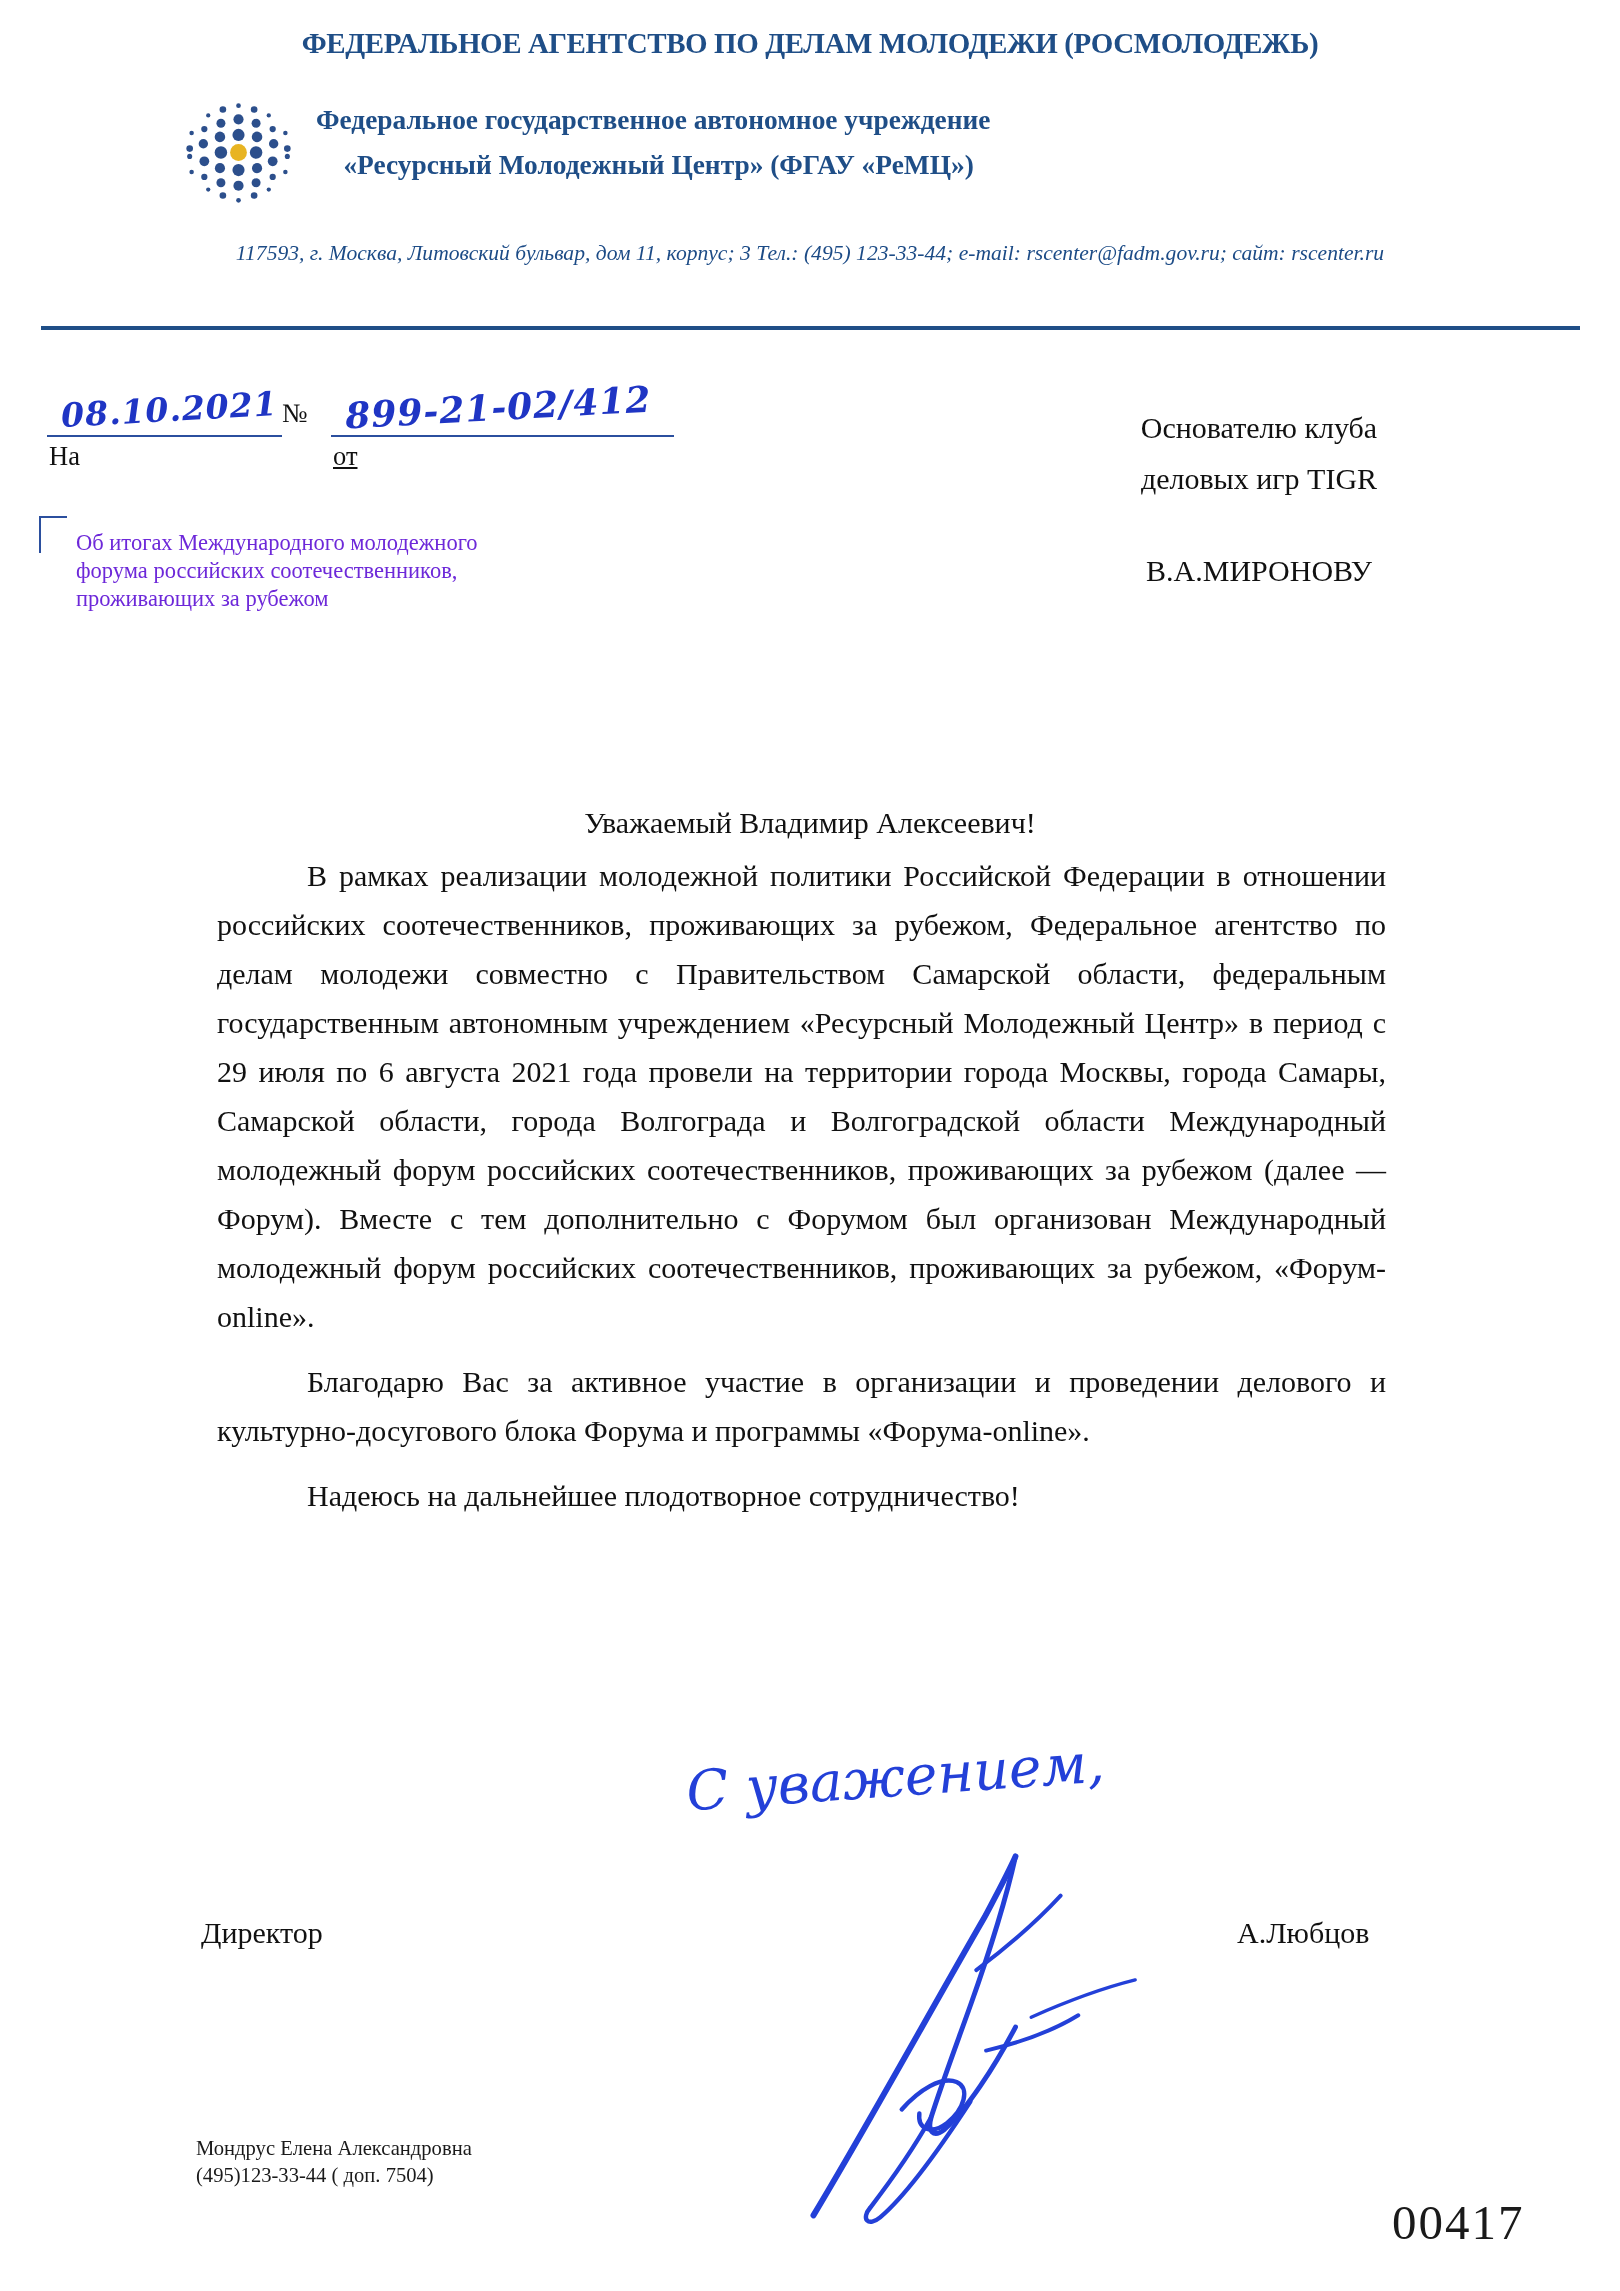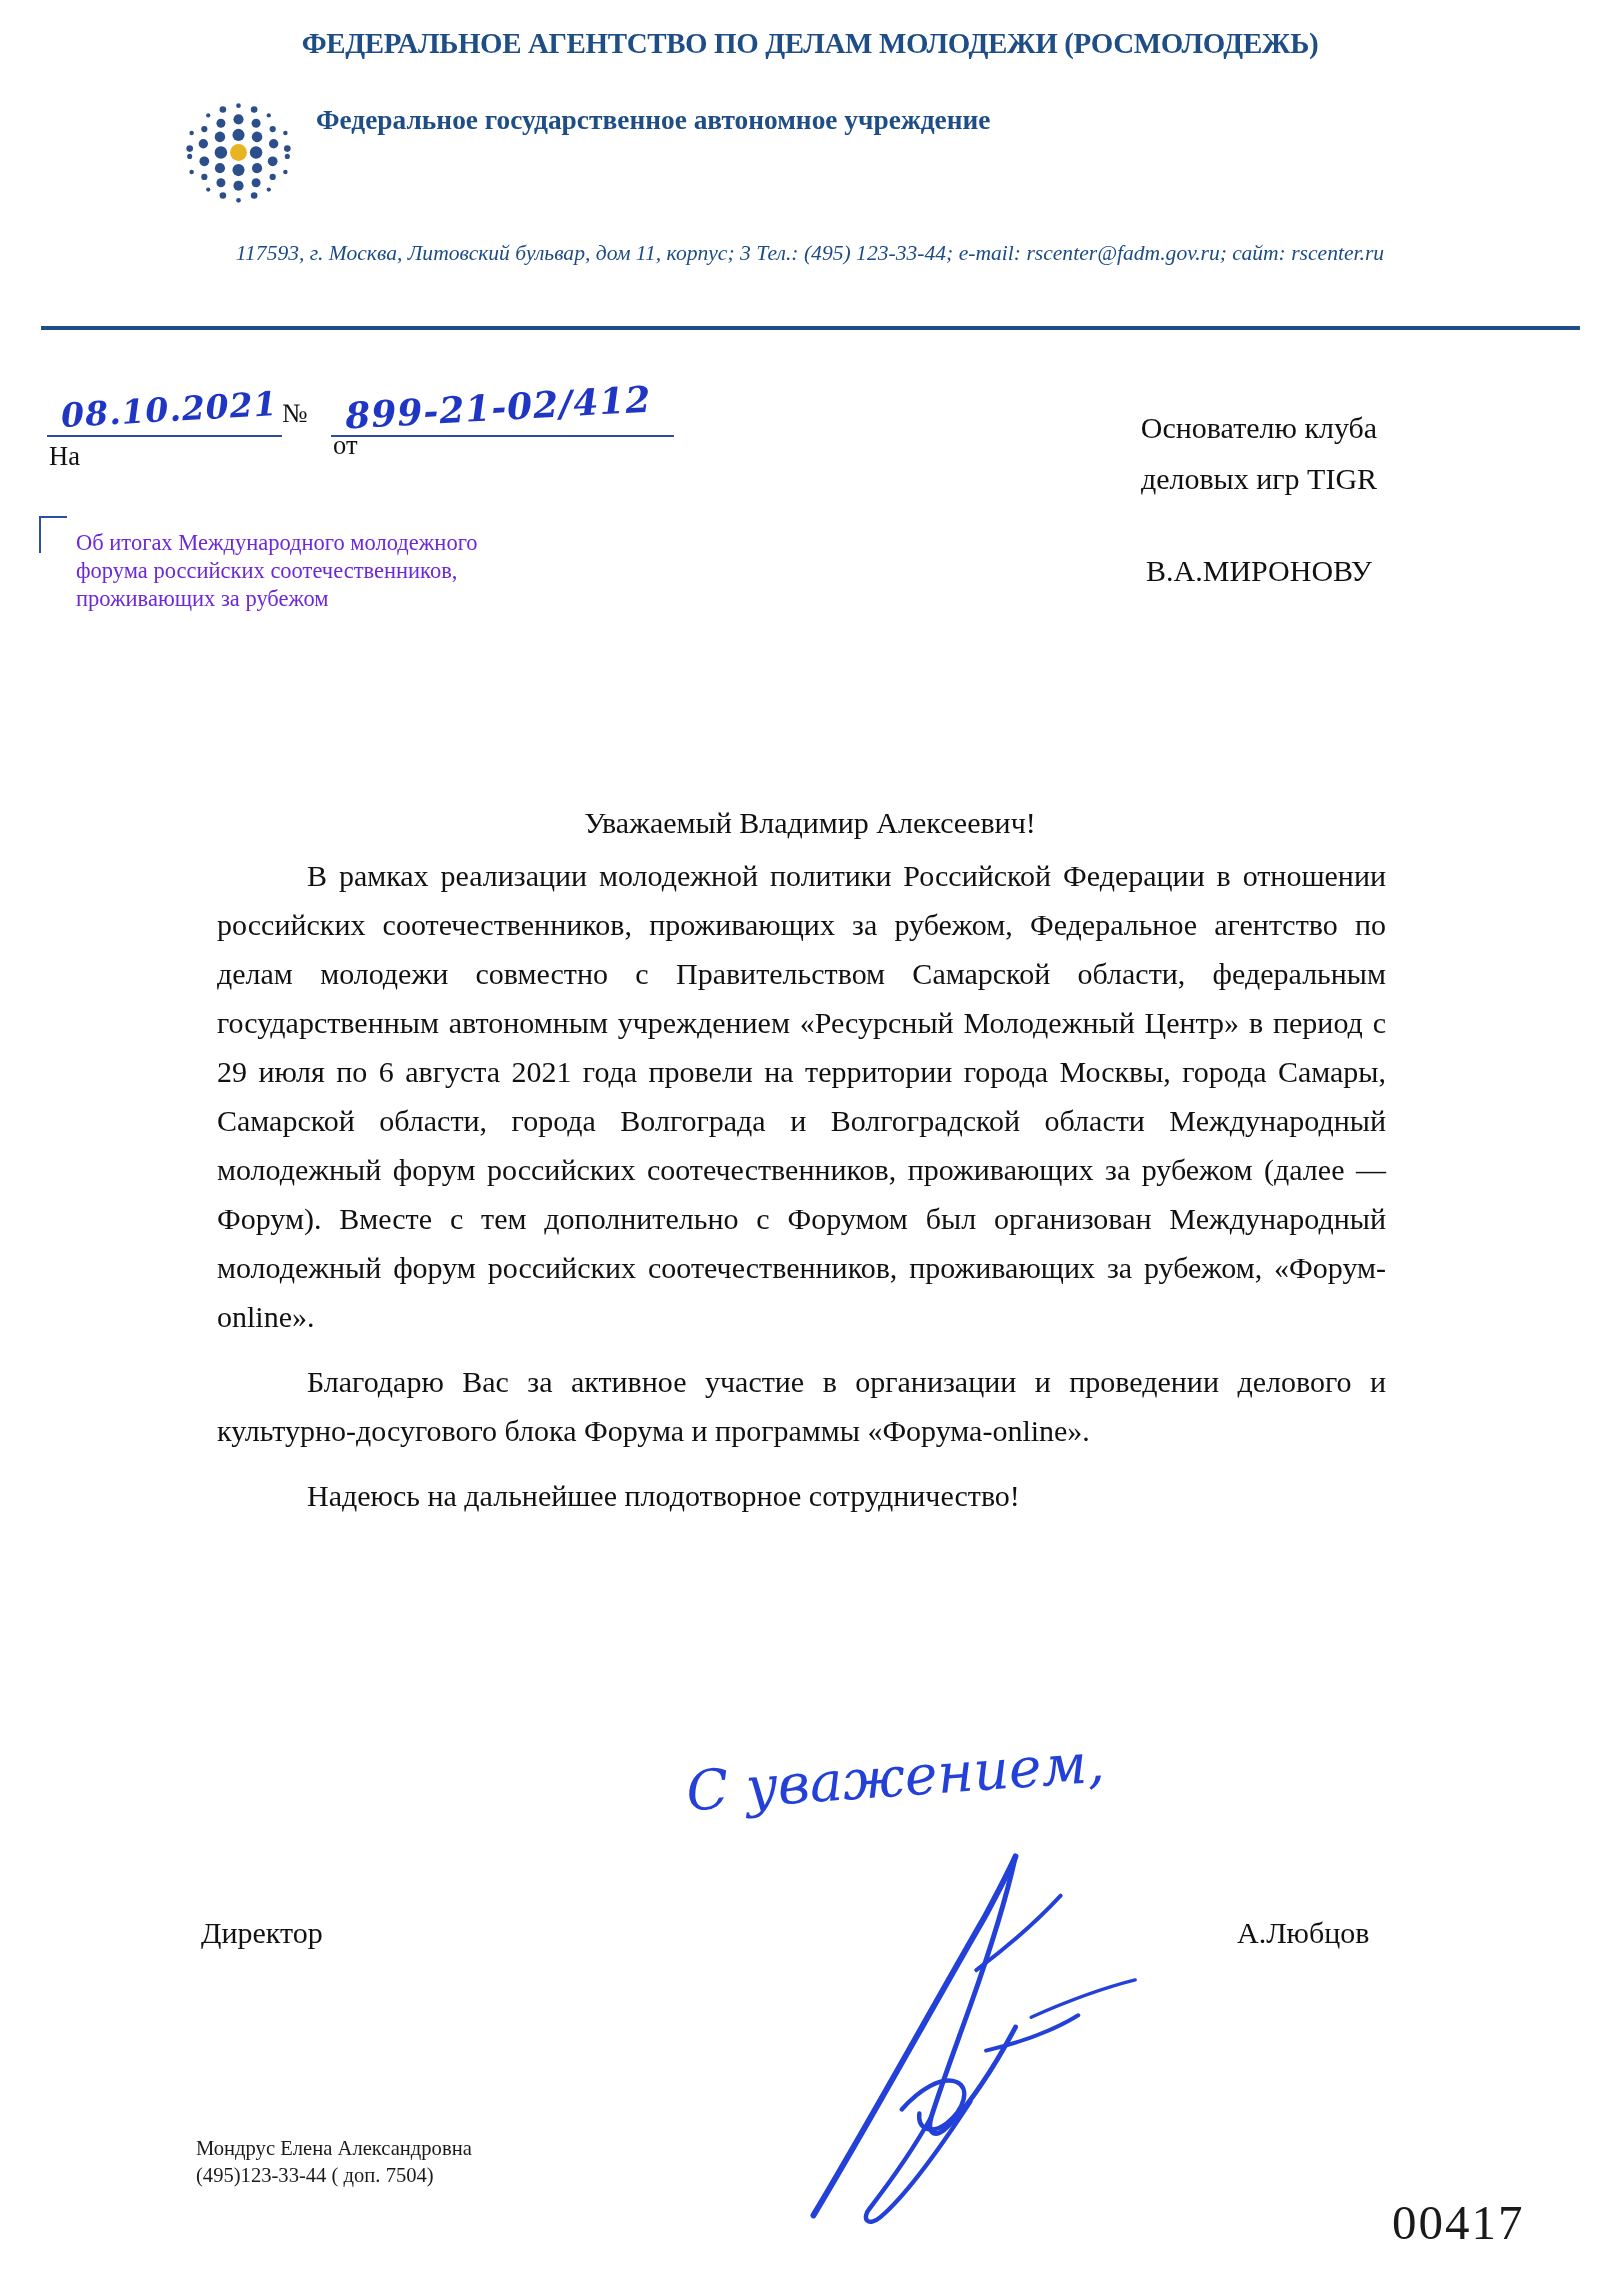--- a/index.html
+++ b/index.html
@@ -100,21 +100,21 @@
   #ref-num-hand  { left: 298px; top: -3.9px; font-size: 36px; }
   .ref-underline-left  { position:absolute; left:0px;   top:45px; width:235px; height:2px; background:#2b4f9e; }
   .ref-underline-right { position:absolute; left:284px; top:45px; width:343px; height:2px; background:#2b4f9e; }
   .ref-label {
     position: absolute;
     font-family: "Liberation Serif", serif;
     font-size: 26.5px;
     color: #111;
   }
   #ref-na { left: 2px;   top: 51px; }
-  #ref-ot { left: 286px; top: 40px; }
+  #ref-ot { left: 286px; top: 51px; text-decoration: underline; }
   #ref-no { left: 235px; top: 7.8px; font-size: 26.5px; }
 
   
   .subject-bracket {
     position: absolute;
     left: 39px; top: 516px;
     width: 25.5px; height: 35px;
     border-top: 2px solid #2b4f9e;
     border-left: 2px solid #2b4f9e;
   }
@@ -275,20 +275,21 @@
         <circle cx="48" cy="108" r="3.4"></circle>
         <circle cx="80" cy="108" r="3.4"></circle>
         <circle cx="64" cy="113" r="2.4"></circle>
       </g>
       <circle cx="64" cy="64" r="8.6" fill="#e8b422"></circle>
     </svg>
   </div>
 
   <div class="lh-org">
     <div class="line1">Федеральное государственное автономное учреждение</div>
+    <div class="line2">«Ресурсный Молодежный Центр» (ФГАУ «РеМЦ»)</div>
   </div>
 
   <div class="lh-contacts">117593, г. Москва, Литовский бульвар, дом 11, корпус; 3 Тел.: (495) 123-33-44; e-mail: rscenter@fadm.gov.ru; сайт: rscenter.ru</div>
 
   <div class="lh-rule"></div>
 
   <div class="ref">
     <div class="ref-row">
       <span id="ref-date-hand" class="ref-hand">08.10.2021</span>
       <span id="ref-no" class="ref-label">№</span>

